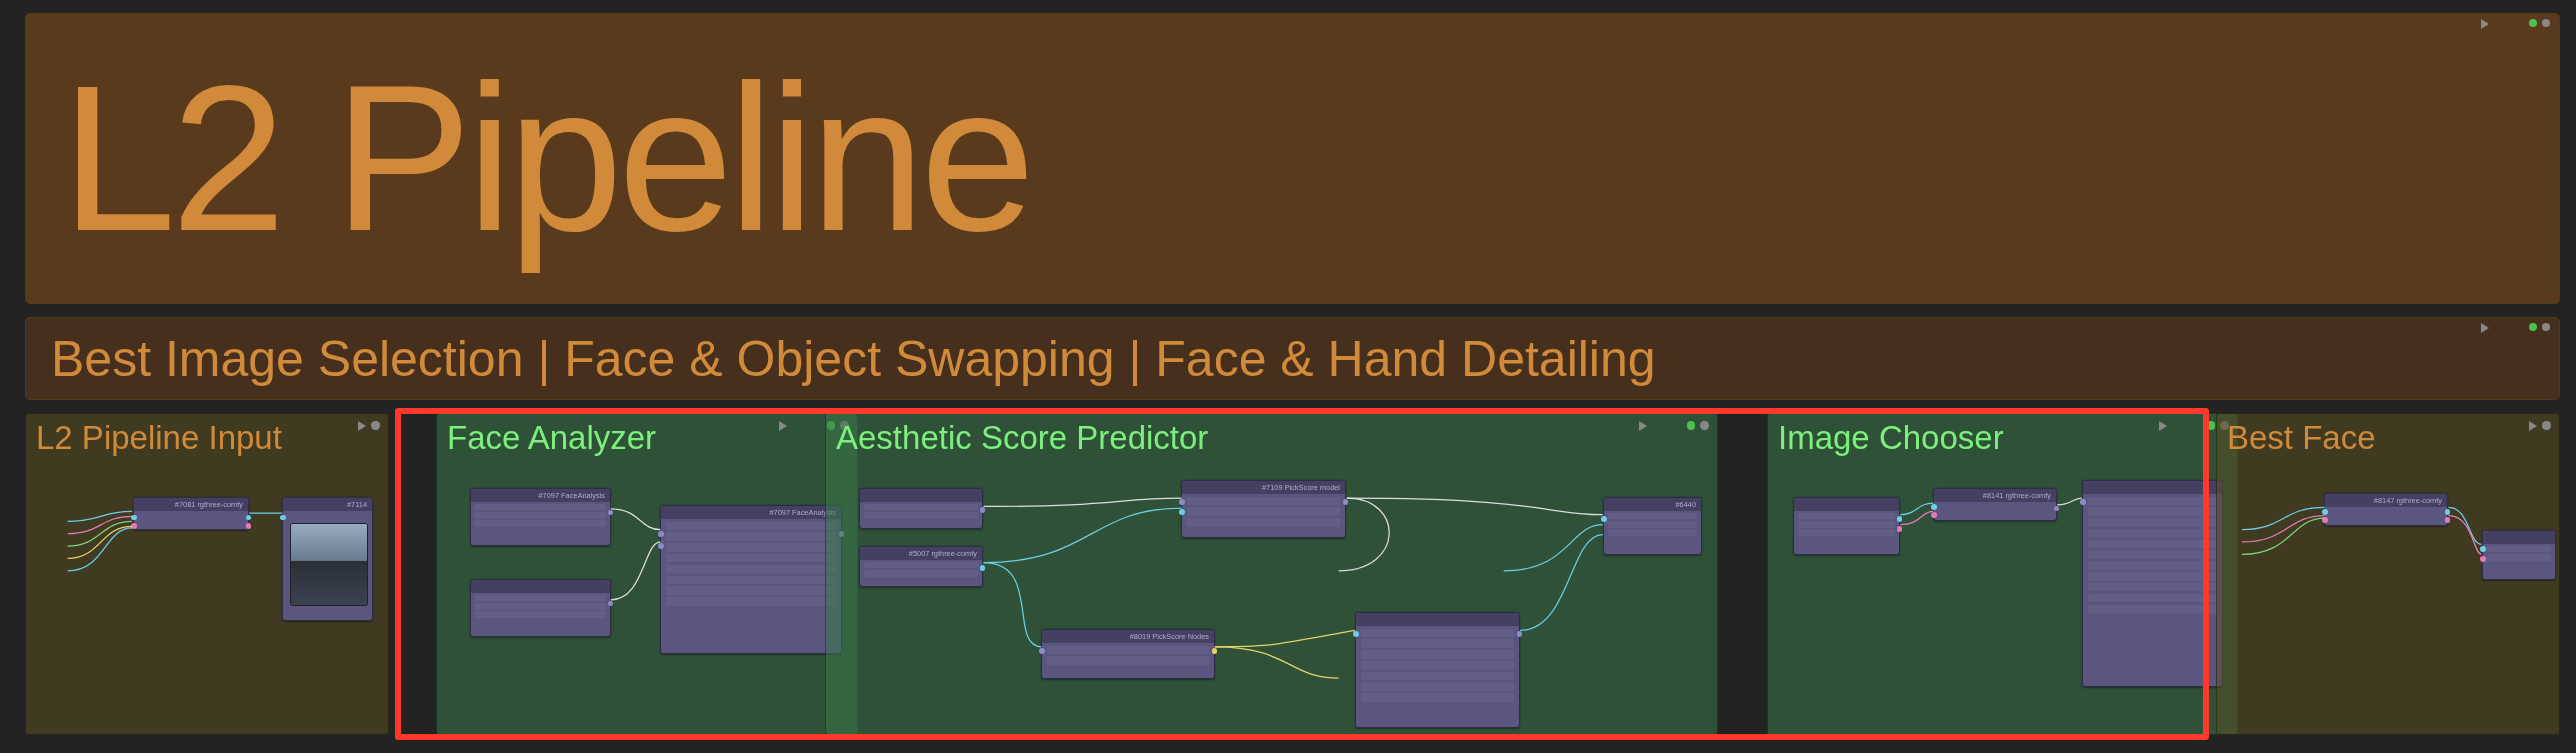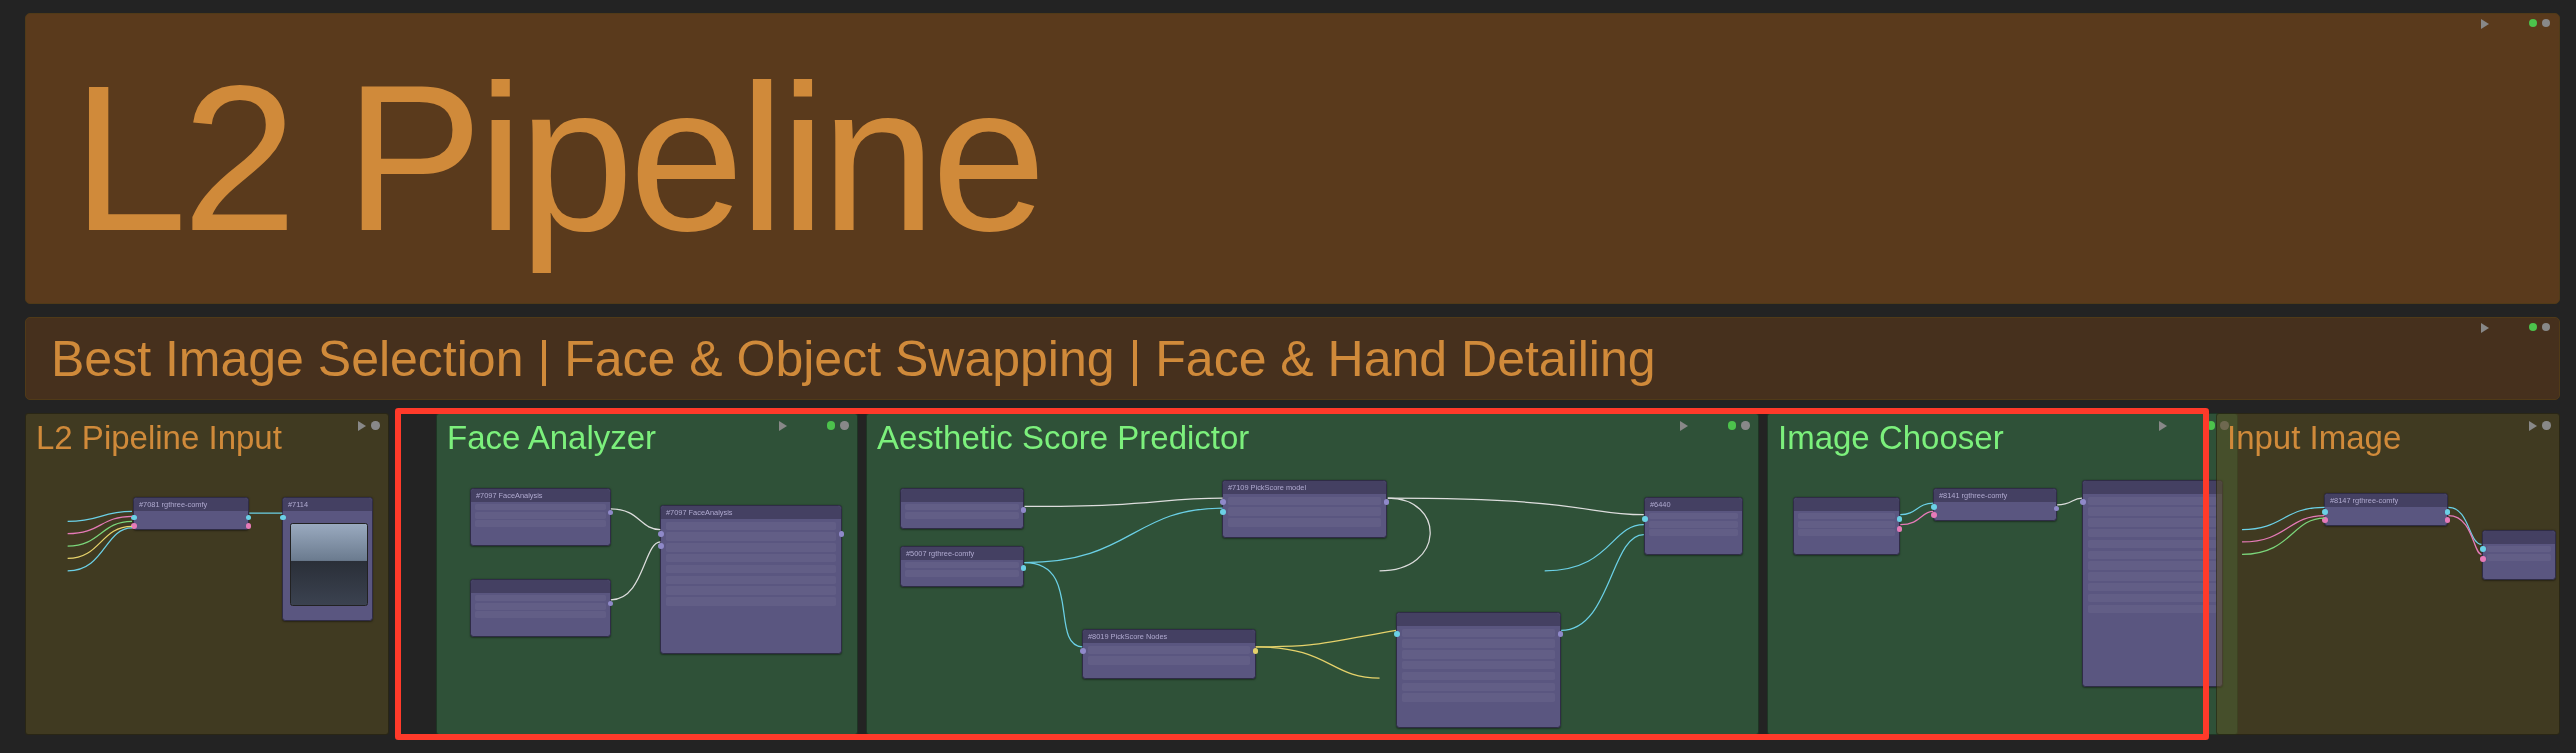--- a/index.html
+++ b/index.html
@@ -34,21 +34,21 @@
   
   .banner-main {
     position: absolute;
     left: 25px; right: 16.5px; top: 13.2px;
     height: 291px;
     background: var(--orange-bg);
     border: 1.7px solid #503a18;
     border-radius: 5px;
     display: flex;
     align-items: center;
-    padding-left: 46px;
+    padding-left: 35px;
   }
   .banner-main-title {
     font-size: 207px;
     font-weight: 500;
     color: var(--orange);
     line-height: 1;
     letter-spacing: -5px;
   }
   .banner-sub {
     position: absolute;
@@ -123,20 +123,21 @@
   }
   .node .node-header {
     height: 13.2px;
     background: var(--purple-dark);
     border-radius: 3.3px 3.3px 0 0;
     font-size: 7.4px;
     color: var(--node-text);
     padding: 1.7px 5px;
     white-space: nowrap;
     overflow: hidden;
+    text-align: right;
   }
   .node .row {
     height: 8.3px;
     margin: 2.5px 5px;
     background: rgba(255,255,255,0.05);
     border-radius: 1.7px;
   }
   .node.tight .row { margin: 1.7px 4.1px; height: 6.6px; }
 
   .port {
@@ -260,21 +261,21 @@
       <div class="port l" style="top:37px;"></div>
       <div class="port r" style="top:25px;"></div>
     </div>
 
     <svg class="wires" width="422" height="322" viewBox="0 0 510 390">
       <path d="M 210 115 C 245 115 245 140 270 140" stroke="#ddd" stroke-width="1.5" fill="none"></path>
       <path d="M 210 225 C 250 225 250 155 270 155" stroke="#ddd" stroke-width="1.5" fill="none"></path>
     </svg>
   </div>
 
-  <div class="group-panel green" style="left:831px; width:893px;">
+  <div class="group-panel green" style="left:790px; width:893px;">
     <div class="panel-title">Aesthetic Score Predictor</div>
     <div class="panel-controls">
       <div class="ctrl-tri"></div>
       <div class="ctrl-dot green"></div>
       <div class="ctrl-dot"></div>
     </div>
 
     <div class="node tight" style="left:33px; top:74px; width:124px; height:41px;">
       <div class="node-header"></div>
       <div class="row"></div>
@@ -380,21 +381,21 @@
     </div>
 
     <svg class="wires" width="471" height="322" viewBox="0 0 570 390">
       <path d="M 160 122 C 180 122 180 108 200 108" stroke="#6bd0e6" stroke-width="1.5" fill="none"></path>
       <path d="M 160 134 C 185 134 185 118 200 118" stroke="#e67ab8" stroke-width="1.5" fill="none"></path>
       <path d="M 350 110 C 368 110 368 102 380 102" stroke="#ddd" stroke-width="1.5" fill="none"></path>
     </svg>
   </div>
 
   <div class="group-panel olive" style="left:2216px; width:344px;">
-    <div class="panel-title">Input Image</div>
+    <div class="panel-title">Best Face</div>
     <div class="panel-controls">
       <div class="ctrl-tri"></div>
       <div class="ctrl-dot"></div>
     </div>
 
     <div class="node tight" style="left:107px; top:79px; width:124px; height:33px;">
       <div class="node-header">#8147 rgthree-comfy</div>
       <div class="port l cyan" style="top:15px;"></div>
       <div class="port l pink" style="top:23px;"></div>
       <div class="port r cyan" style="top:15px;"></div>

